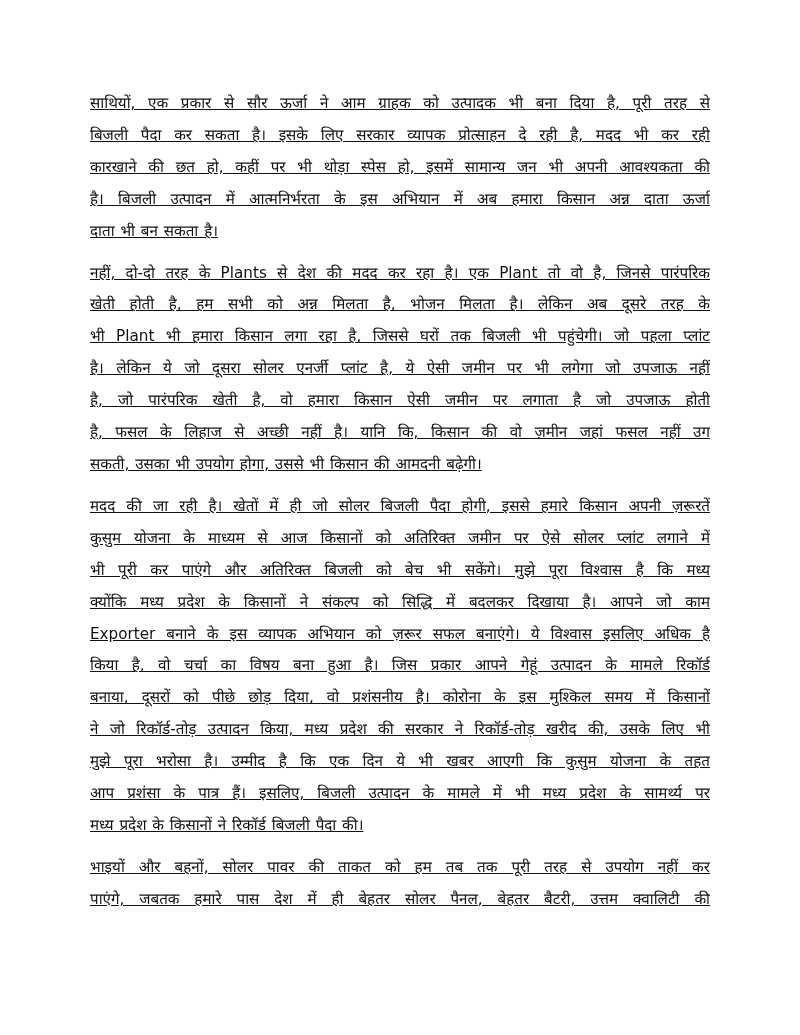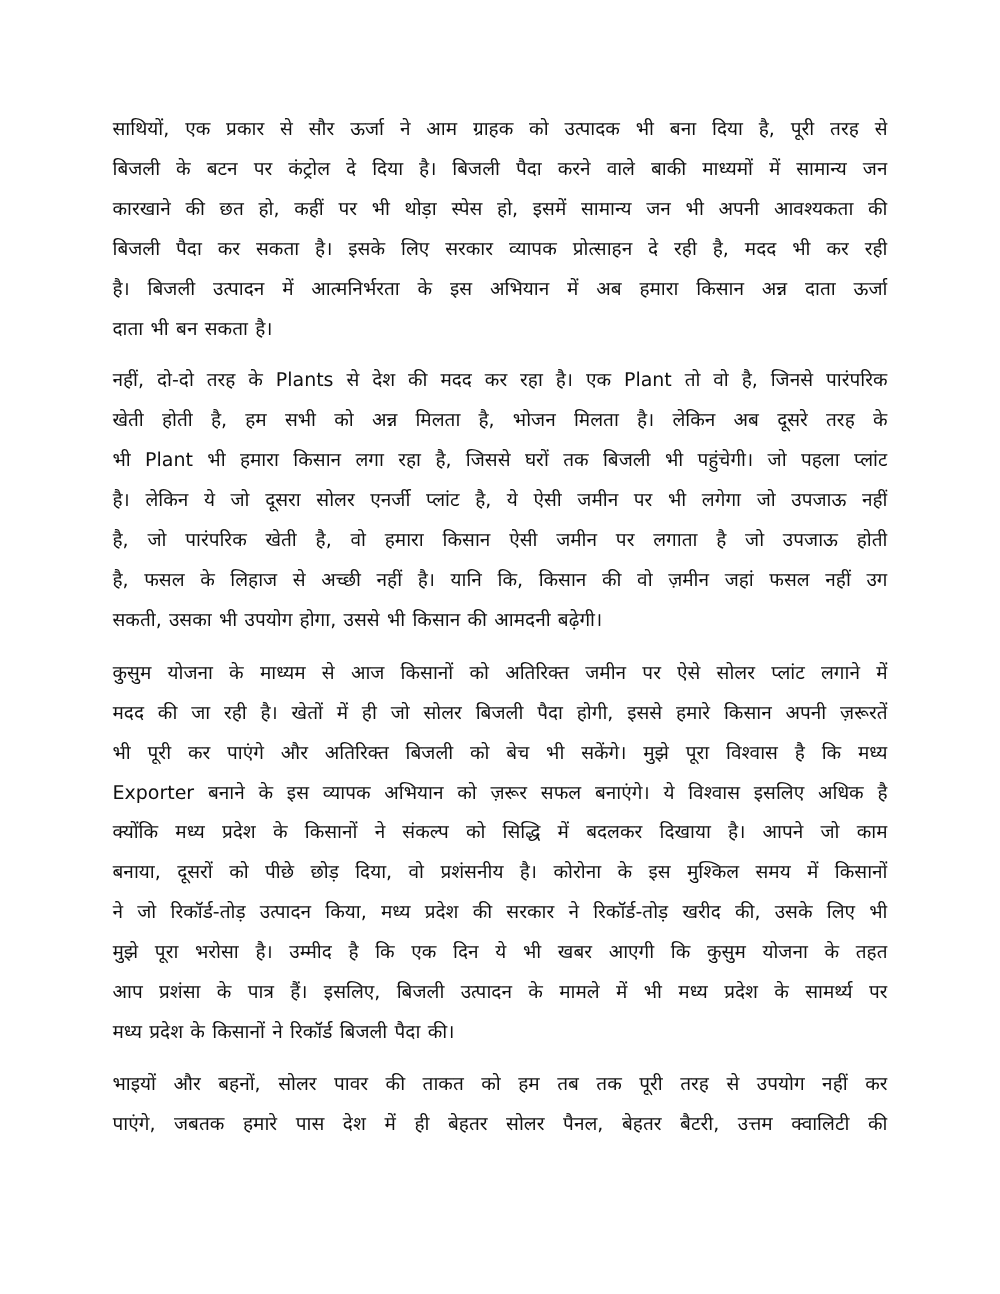--- a/index.html
+++ b/index.html
@@ -21,61 +21,62 @@
       color: #111111;
       font-family: "DejaVu Sans", "Liberation Sans", sans-serif;
       font-size: 15.2px;
       line-height: 31.9px;
     }
     .para {
       margin: 0 0 10px 0;
       text-align: justify;
       text-align-last: left;
       word-spacing: 1px;
+      text-decoration: underline;
     }
     .line {
       display: block;
       text-align: justify;
       text-align-last: justify;
       white-space: nowrap;
       overflow: hidden;
     }
     .line.last {
       text-align-last: left;
     }
   </style>
 </head>
 <body>
 
 <div class="page">
   <div class="para">
     <span class="line">साथियों, एक प्रकार से सौर ऊर्जा ने आम ग्राहक को उत्पादक भी बना दिया है, पूरी तरह से</span>
-    <span class="line">बिजली के बटन पर कंट्रोल दे दिया है। बिजली पैदा करने वाले बाकी माध्यमों में सामान्य जन</span>
+    <span class="line">बिजली पैदा कर सकता है। इसके लिए सरकार व्यापक प्रोत्साहन दे रही है, मदद भी कर रही</span>
     <span class="line">कारखाने की छत हो, कहीं पर भी थोड़ा स्पेस हो, इसमें सामान्य जन भी अपनी आवश्यकता की</span>
-    <span class="line">बिजली पैदा कर सकता है। इसके लिए सरकार व्यापक प्रोत्साहन दे रही है, मदद भी कर रही</span>
     <span class="line">है। बिजली उत्पादन में आत्मनिर्भरता के इस अभियान में अब हमारा किसान अन्न दाता ऊर्जा</span>
     <span class="line last">दाता भी बन सकता है।</span>
   </div>
 
   <div class="para">
     <span class="line">नहीं, दो-दो तरह के Plants से देश की मदद कर रहा है। एक Plant तो वो है, जिनसे पारंपरिक</span>
     <span class="line">खेती होती है, हम सभी को अन्न मिलता है, भोजन मिलता है। लेकिन अब दूसरे तरह के</span>
     <span class="line">भी Plant भी हमारा किसान लगा रहा है, जिससे घरों तक बिजली भी पहुंचेगी। जो पहला प्लांट</span>
     <span class="line">है। लेकिन ये जो दूसरा सोलर एनर्जी प्लांट है, ये ऐसी जमीन पर भी लगेगा जो उपजाऊ नहीं</span>
     <span class="line">है, जो पारंपरिक खेती है, वो हमारा किसान ऐसी जमीन पर लगाता है जो उपजाऊ होती</span>
     <span class="line">है, फसल के लिहाज से अच्छी नहीं है। यानि कि, किसान की वो ज़मीन जहां फसल नहीं उग</span>
     <span class="line last">सकती, उसका भी उपयोग होगा, उससे भी किसान की आमदनी बढ़ेगी।</span>
   </div>
 
   <div class="para">
+    <span class="line">मदद की जा रही है। खेतों में ही जो सोलर बिजली पैदा होगी, इससे हमारे किसान अपनी ज़रूरतें</span>
     <span class="line">कुसुम योजना के माध्यम से आज किसानों को अतिरिक्त जमीन पर ऐसे सोलर प्लांट लगाने में</span>
-    <span class="line">मदद की जा रही है। खेतों में ही जो सोलर बिजली पैदा होगी, इससे हमारे किसान अपनी ज़रूरतें</span>
     <span class="line">भी पूरी कर पाएंगे और अतिरिक्त बिजली को बेच भी सकेंगे। मुझे पूरा विश्वास है कि मध्य</span>
+    <span class="line">क्योंकि मध्य प्रदेश के किसानों ने संकल्प को सिद्धि में बदलकर दिखाया है। आपने जो काम</span>
     <span class="line">Exporter बनाने के इस व्यापक अभियान को ज़रूर सफल बनाएंगे। ये विश्वास इसलिए अधिक है</span>
-    <span class="line">क्योंकि मध्य प्रदेश के किसानों ने संकल्प को सिद्धि में बदलकर दिखाया है। आपने जो काम</span>
+    <span class="line">किया है, वो चर्चा का विषय बना हुआ है। जिस प्रकार आपने गेहूं उत्पादन के मामले रिकॉर्ड</span>
     <span class="line">बनाया, दूसरों को पीछे छोड़ दिया, वो प्रशंसनीय है। कोरोना के इस मुश्किल समय में किसानों</span>
     <span class="line">ने जो रिकॉर्ड-तोड़ उत्पादन किया, मध्य प्रदेश की सरकार ने रिकॉर्ड-तोड़ खरीद की, उसके लिए भी</span>
     <span class="line">मुझे पूरा भरोसा है। उम्मीद है कि एक दिन ये भी खबर आएगी कि कुसुम योजना के तहत</span>
     <span class="line">आप प्रशंसा के पात्र हैं। इसलिए, बिजली उत्पादन के मामले में भी मध्य प्रदेश के सामर्थ्य पर</span>
     <span class="line last">मध्य प्रदेश के किसानों ने रिकॉर्ड बिजली पैदा की।</span>
   </div>
 
   <div class="para">
     <span class="line">भाइयों और बहनों, सोलर पावर की ताकत को हम तब तक पूरी तरह से उपयोग नहीं कर</span>
     <span class="line">पाएंगे, जबतक हमारे पास देश में ही बेहतर सोलर पैनल, बेहतर बैटरी, उत्तम क्वालिटी की</span>

